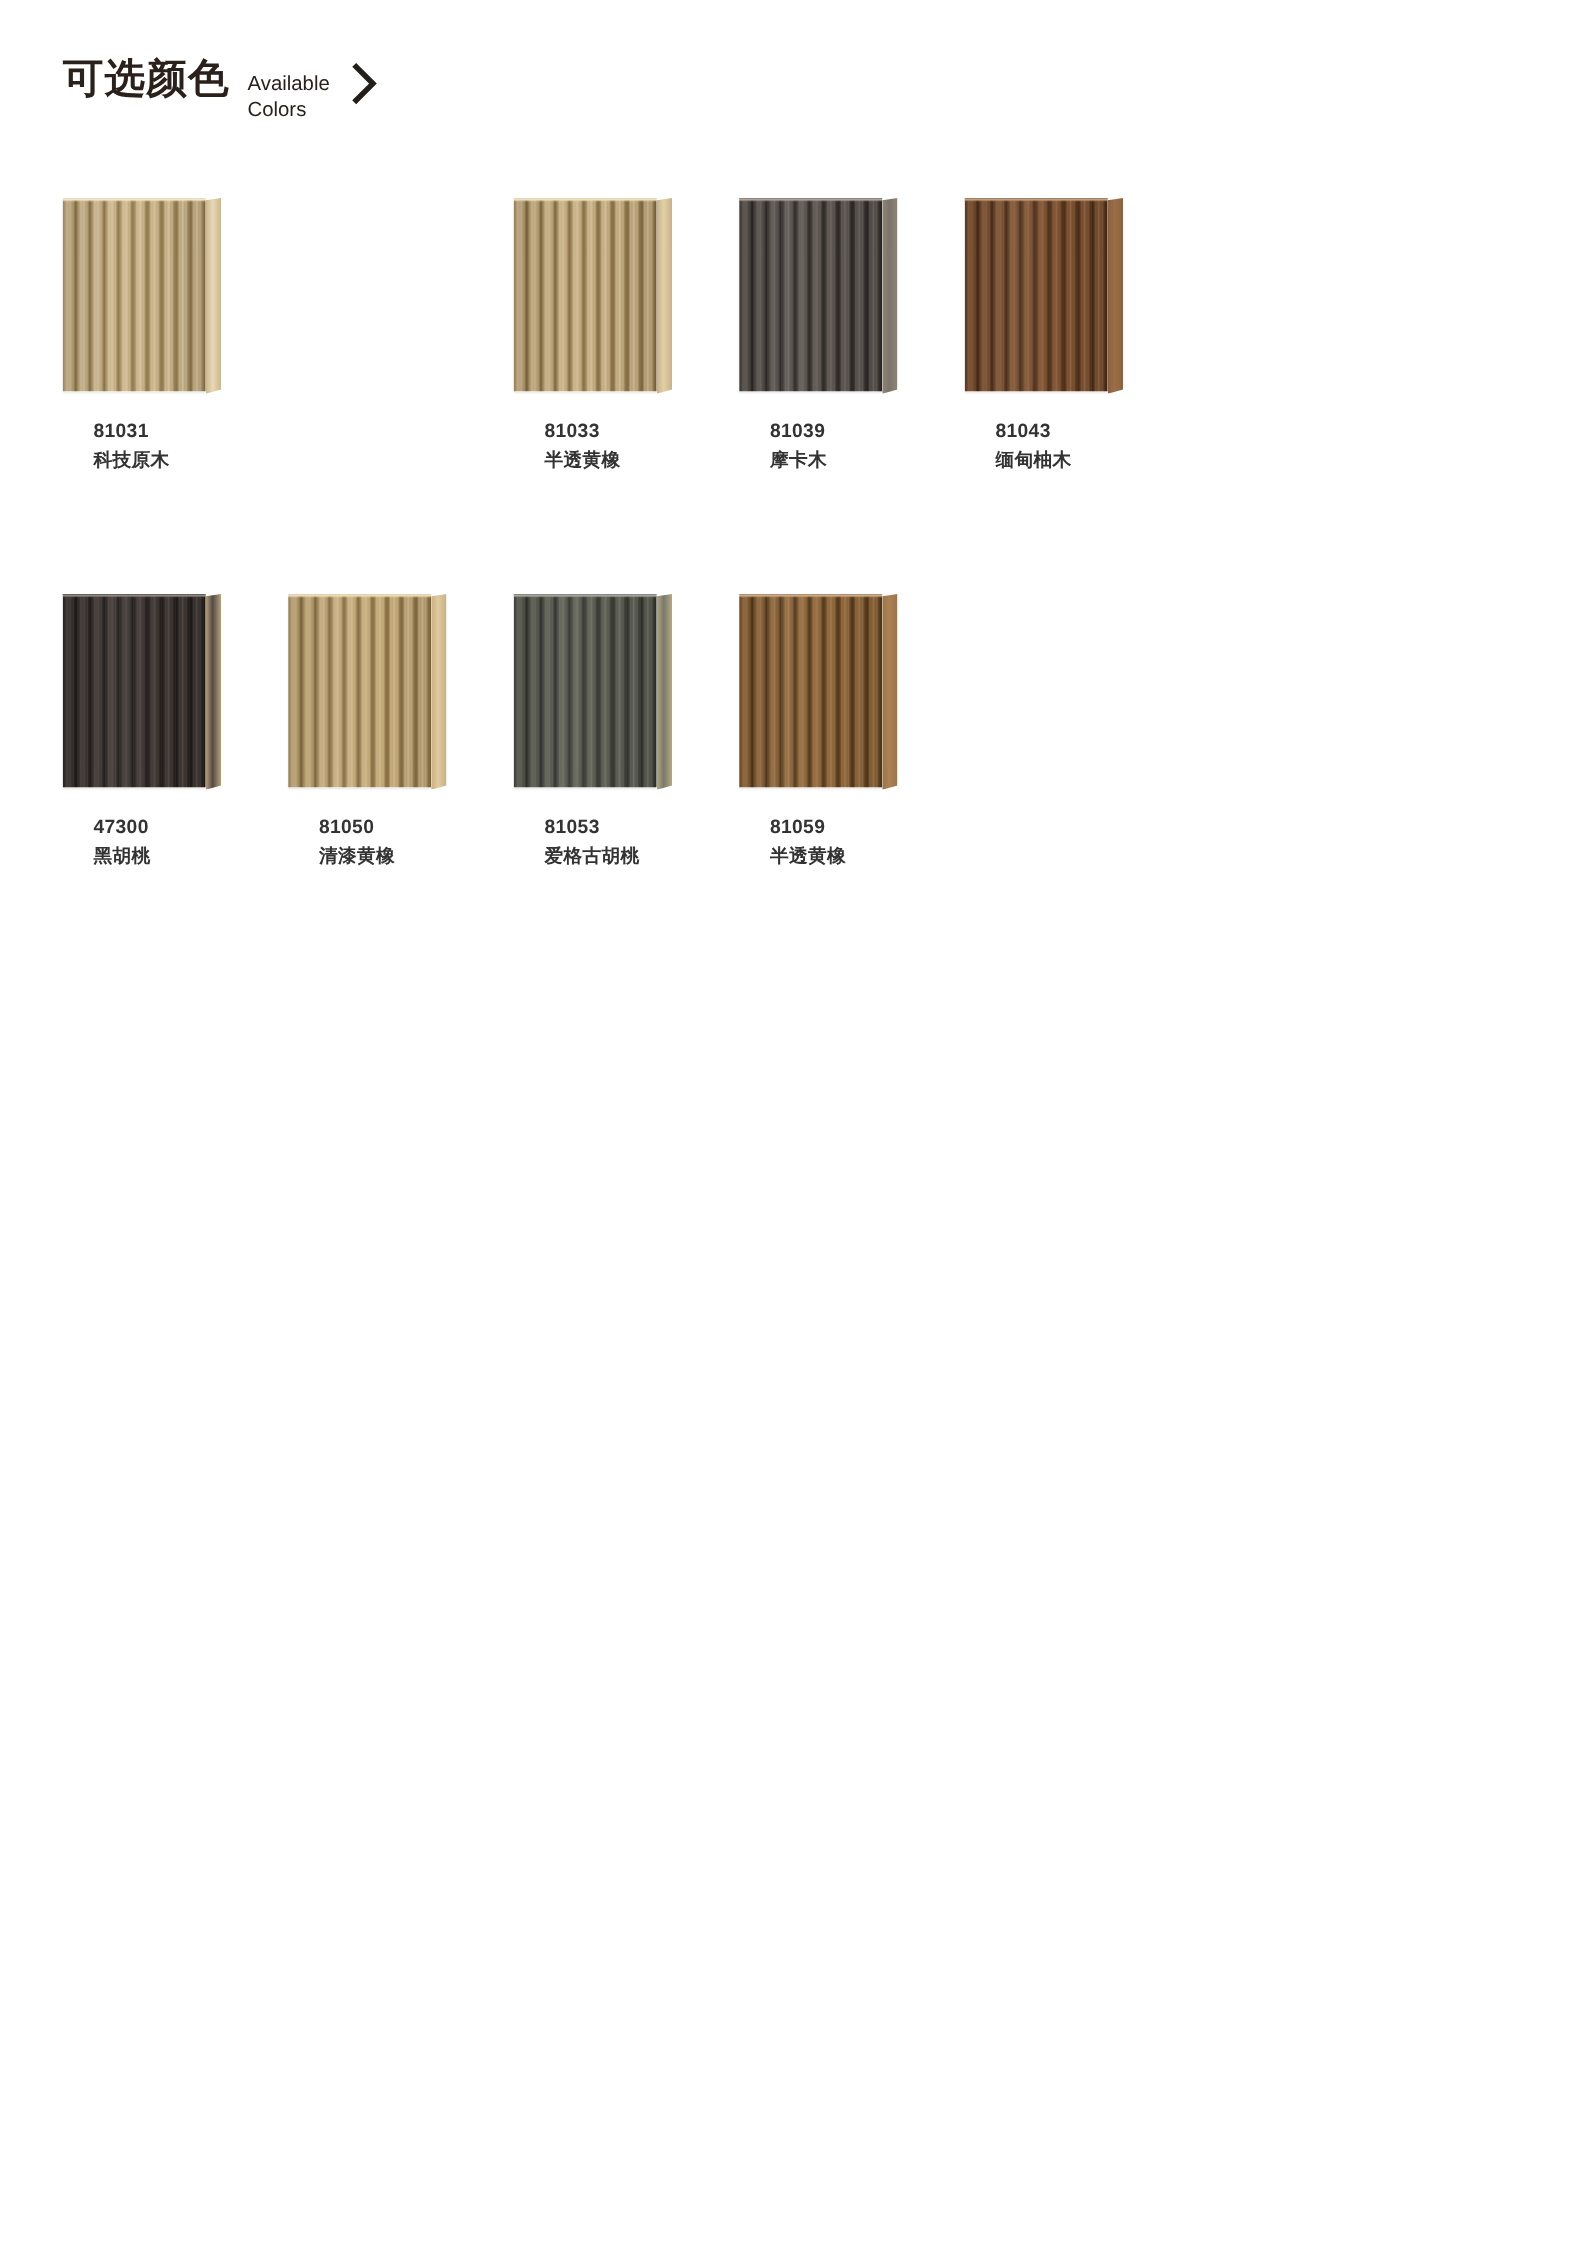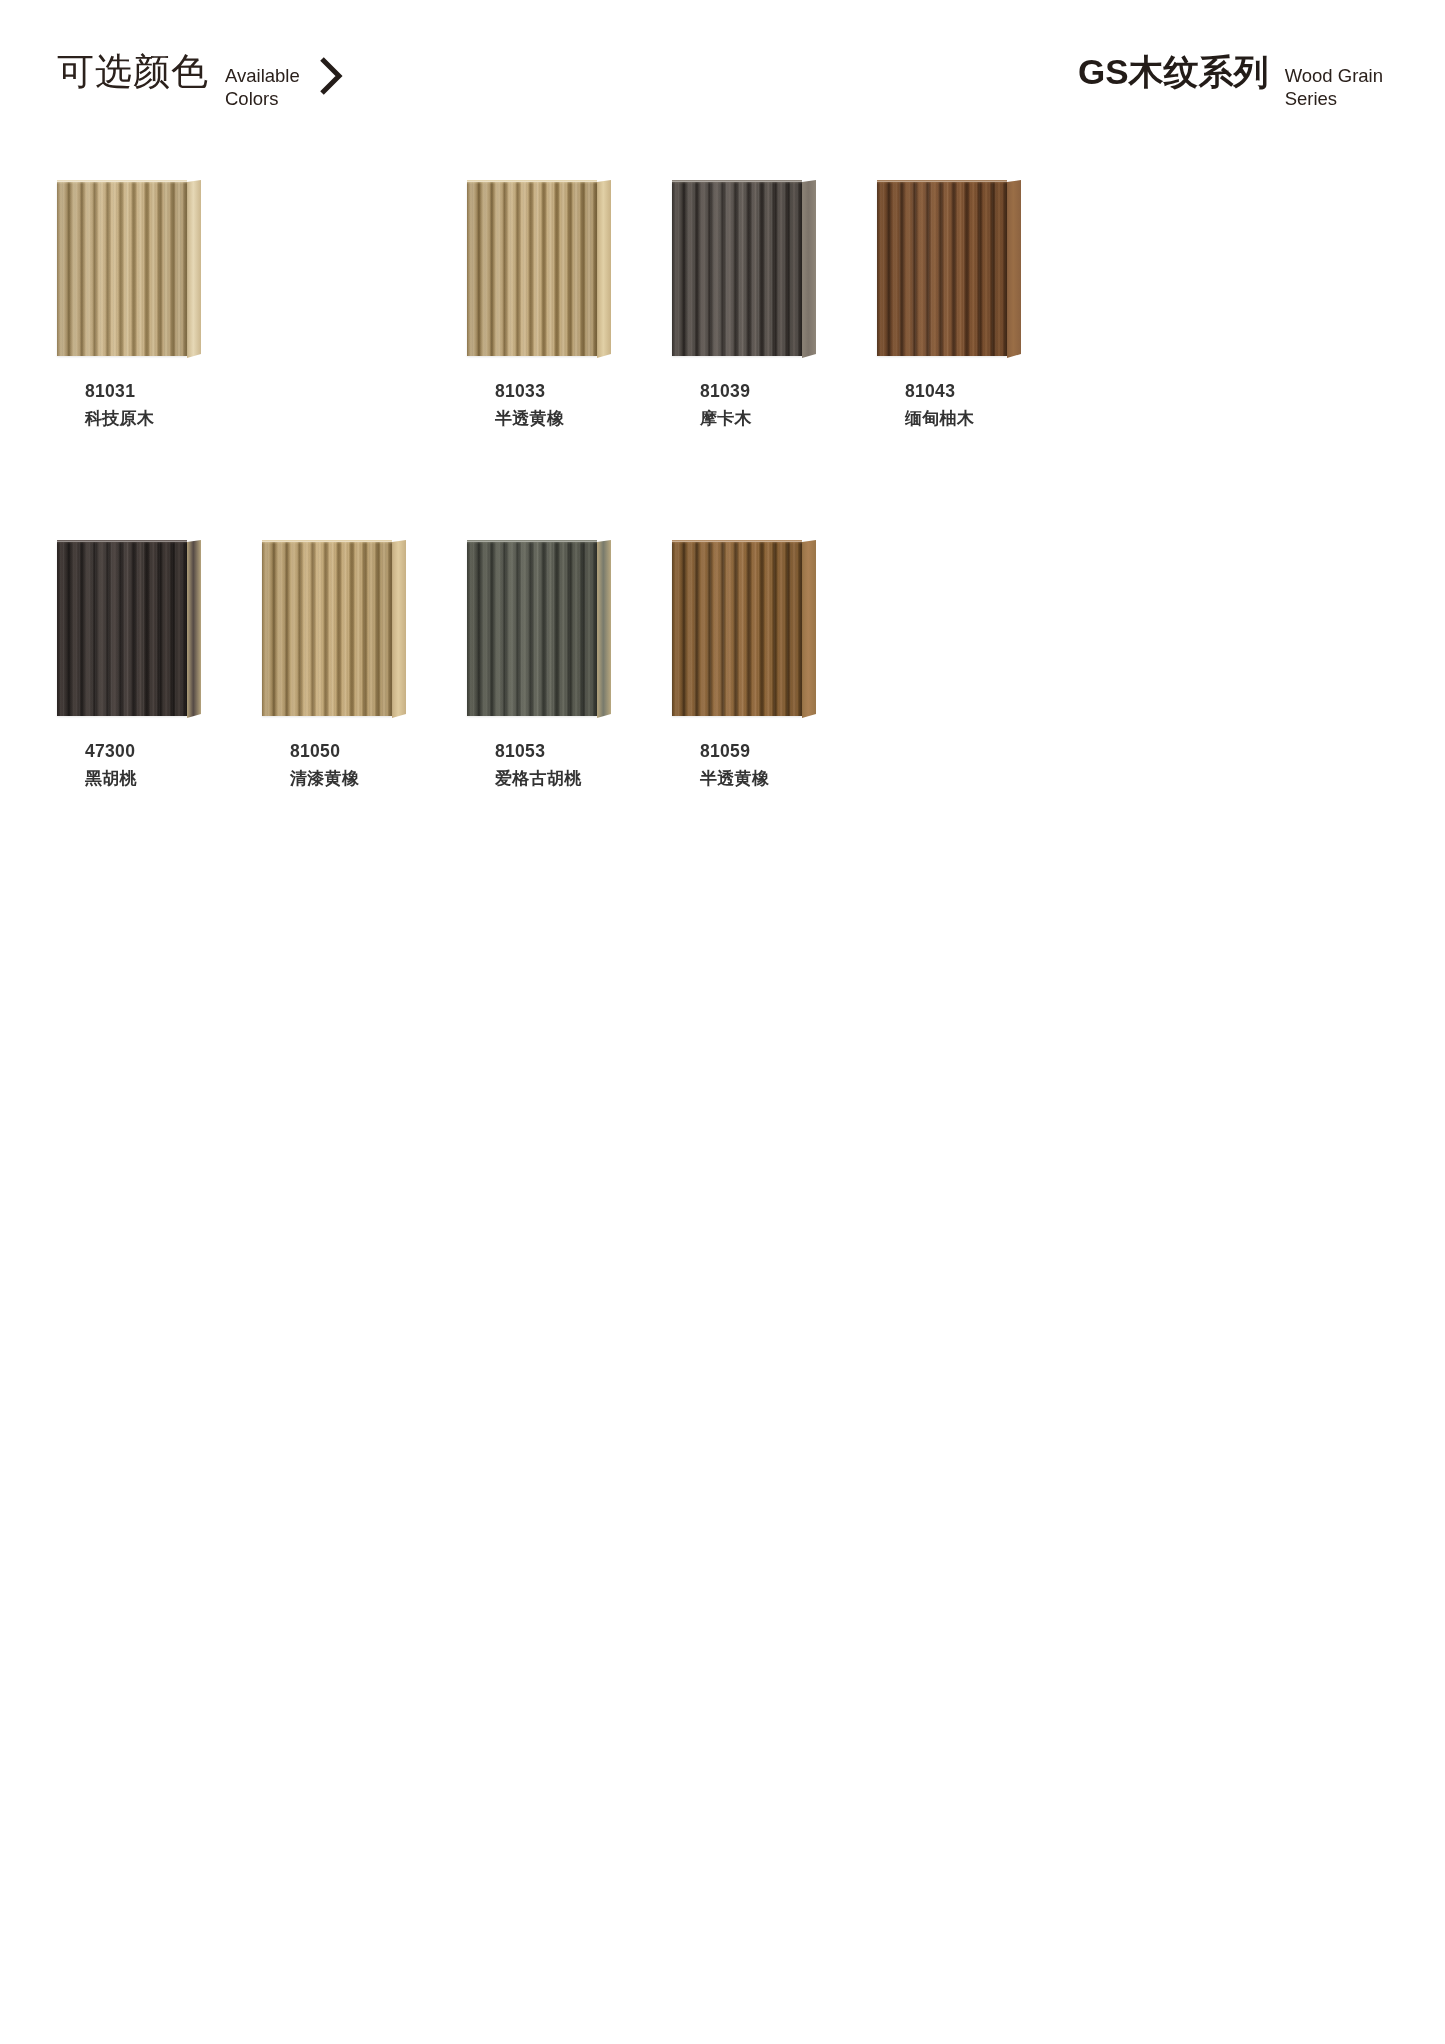--- a/index.html
+++ b/index.html
@@ -28,21 +28,21 @@
     align-items: flex-start;
   }
   .header-right {
     position: absolute;
     right: 62px; top: 50px;
     display: flex;
     align-items: flex-start;
   }
   .title-cn {
     font-size: 37px;
-    font-weight: 400;
+    font-weight: 700;
     color: #2b211c;
     letter-spacing: 1px;
     line-height: 44px;
     white-space: nowrap;
   }
   .title-cn-right {
     font-size: 35px;
     font-weight: 700;
     color: #231c18;
     letter-spacing: 0px;
@@ -152,27 +152,20 @@
       <span>Available</span>
       <span>Colors</span>
     </div>
     <div class="chevron-icon">
       <svg width="26" height="44" viewBox="0 0 26 44" aria-hidden="true">
         <path d="M4 5 L21 22 L4 39" fill="none" stroke="#241d19" stroke-width="5" stroke-linecap="butt" stroke-linejoin="miter"></path>
       </svg>
     </div>
   </div>
 
-  <div class="header-right">
-    <div class="title-cn-right">GS木纹系列</div>
-    <div class="title-en">
-      <span>Wood Grain</span>
-      <span>Series</span>
-    </div>
-  </div>
 
 </div>
 
 <div class="swatch-rows" id="swatch-rows">
     <div class="swatch-row">
       <div class="swatch-cell" style="left: 57px;">
         <div class="panel-wrap">
           <div class="panel-edge" style="background: linear-gradient(90deg, rgb(203, 183, 142) 0%, rgb(230, 216, 182) 45%, rgb(203, 183, 142) 100%);"></div>
           <div class="panel-face">
             <div class="grain" style="background: linear-gradient(90deg, rgba(0, 0, 0, 0.1) 0%, rgba(255, 255, 255, 0.05) 38%, rgba(0, 0, 0, 0.02) 72%, rgba(0, 0, 0, 0.12) 100%), repeating-linear-gradient(90deg, rgba(255, 255, 255, 0.055) 0px, rgba(255, 255, 255, 0) 1px, rgba(0, 0, 0, 0.055) 2px, rgba(0, 0, 0, 0) 3.2px), repeating-linear-gradient(90deg, rgb(156, 132, 87) 0px, rgb(201, 177, 132) 1.97px, rgb(216, 196, 155) 4.91px, rgb(201, 177, 132) 8.52px, rgb(156, 132, 87) 10.92px, rgb(138, 116, 73) 11.96px, rgb(156, 132, 87) 13px);"></div>

